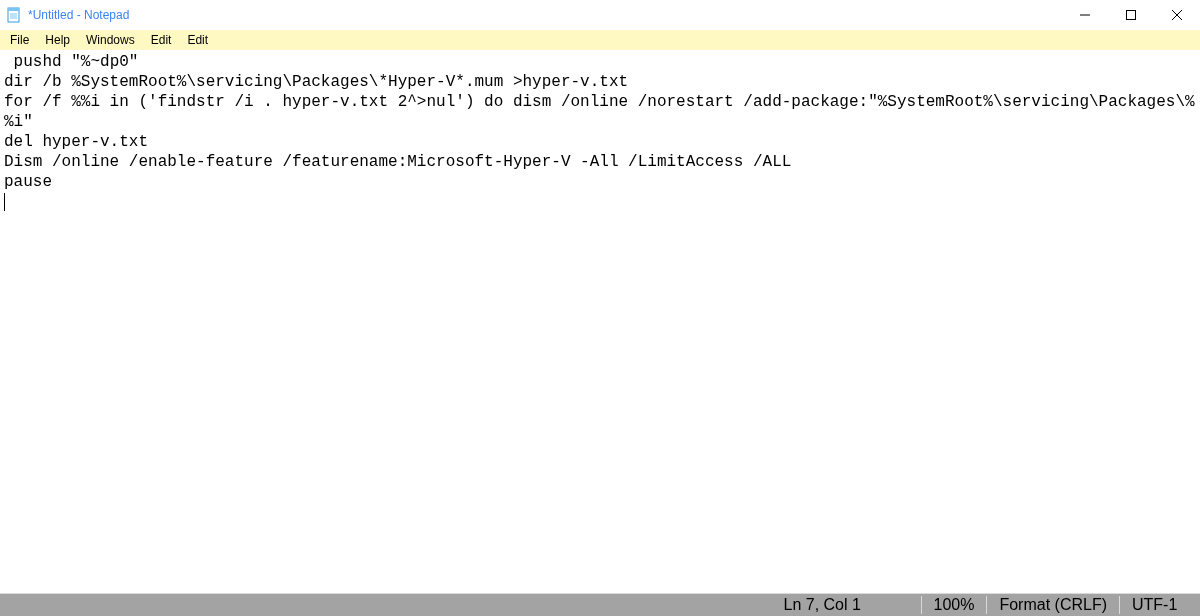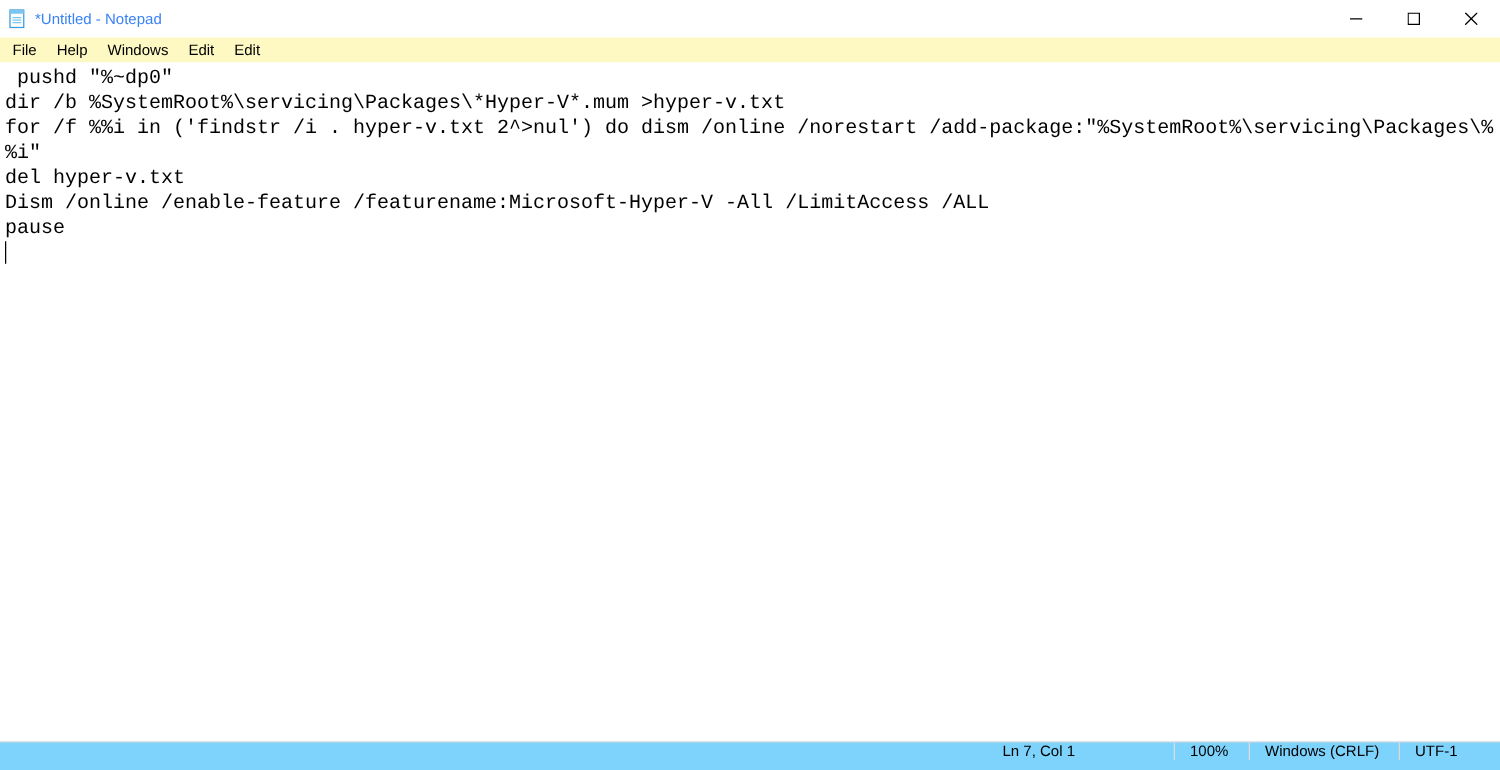--- a/index.html
+++ b/index.html
@@ -77,24 +77,24 @@
       display: inline-block;
       width: 1px;
       height: 18px;
       background: #000;
       vertical-align: text-bottom;
       margin-left: 0;
     }
     .statusbar {
       height: 23px;
       border-top: 1px solid #dadada;
-      background: #7dd3fc;
+      background: #a3a3a3;
       display: flex;
-      align-items: flex-start;
-      font-size: 12px;
+      align-items: center;
+      font-size: 16px;
       color: #000;
     }
     .status-spacer {
       flex: 1;
       border-right: 1px solid #dadada;
     }
     .status-cell {
       padding: 0 12px;
       display: flex;
       align-items: center;
@@ -153,15 +153,15 @@
 for /f %%i in ('findstr /i . hyper-v.txt 2^&gt;nul') do dism /online /norestart /add-package:"%SystemRoot%\servicing\Packages\%%i"
 del hyper-v.txt
 Dism /online /enable-feature /featurename:Microsoft-Hyper-V -All /LimitAccess /ALL
 pause
 </span><span class="cursor"></span></div>
 
 <div class="statusbar">
   <div class="status-spacer"></div>
   <div class="status-cell pos">Ln 7, Col 1</div>
   <div class="status-cell zoom">100%</div>
-  <div class="status-cell eol">Windows (CRLF)</div>
+  <div class="status-cell eol">Format (CRLF)</div>
   <div class="status-cell enc">UTF-1</div>
 </div>
 
 </body></html>

